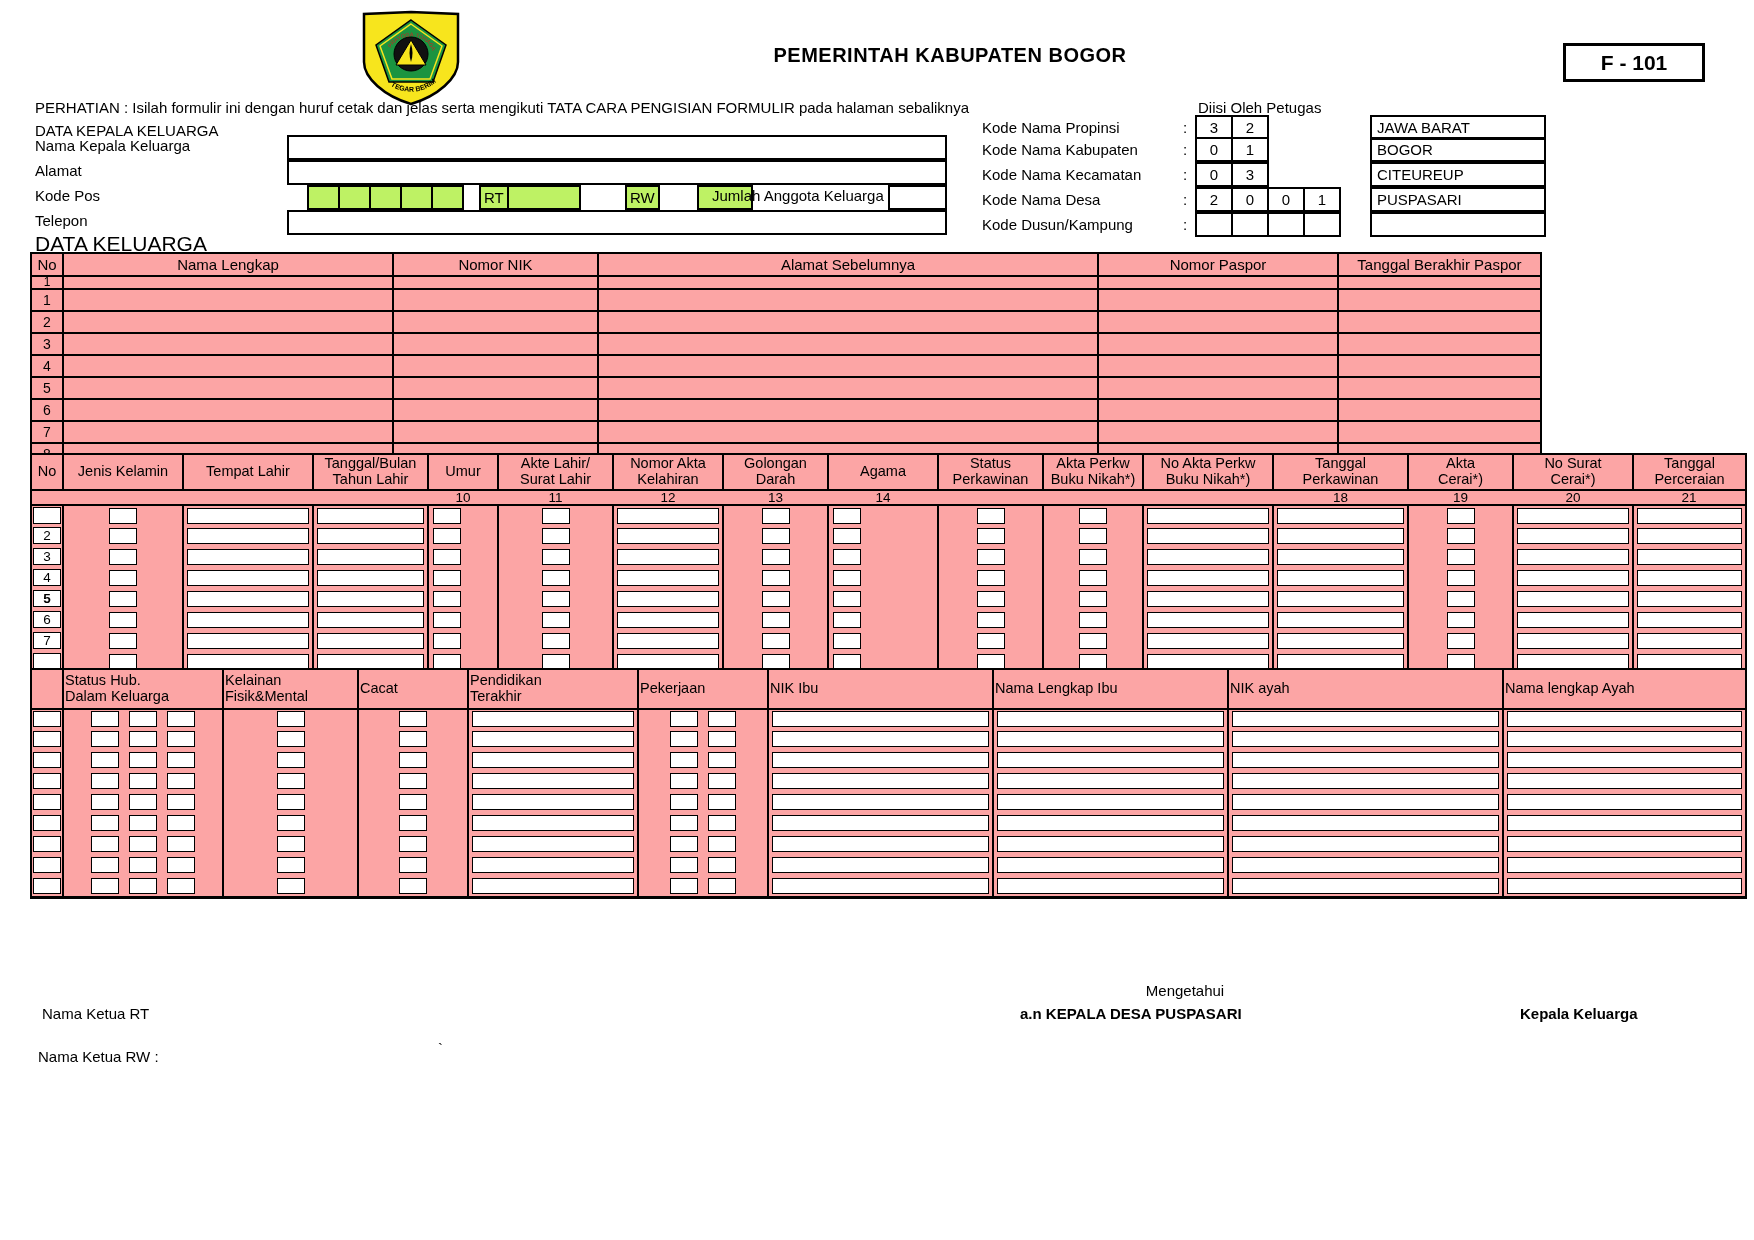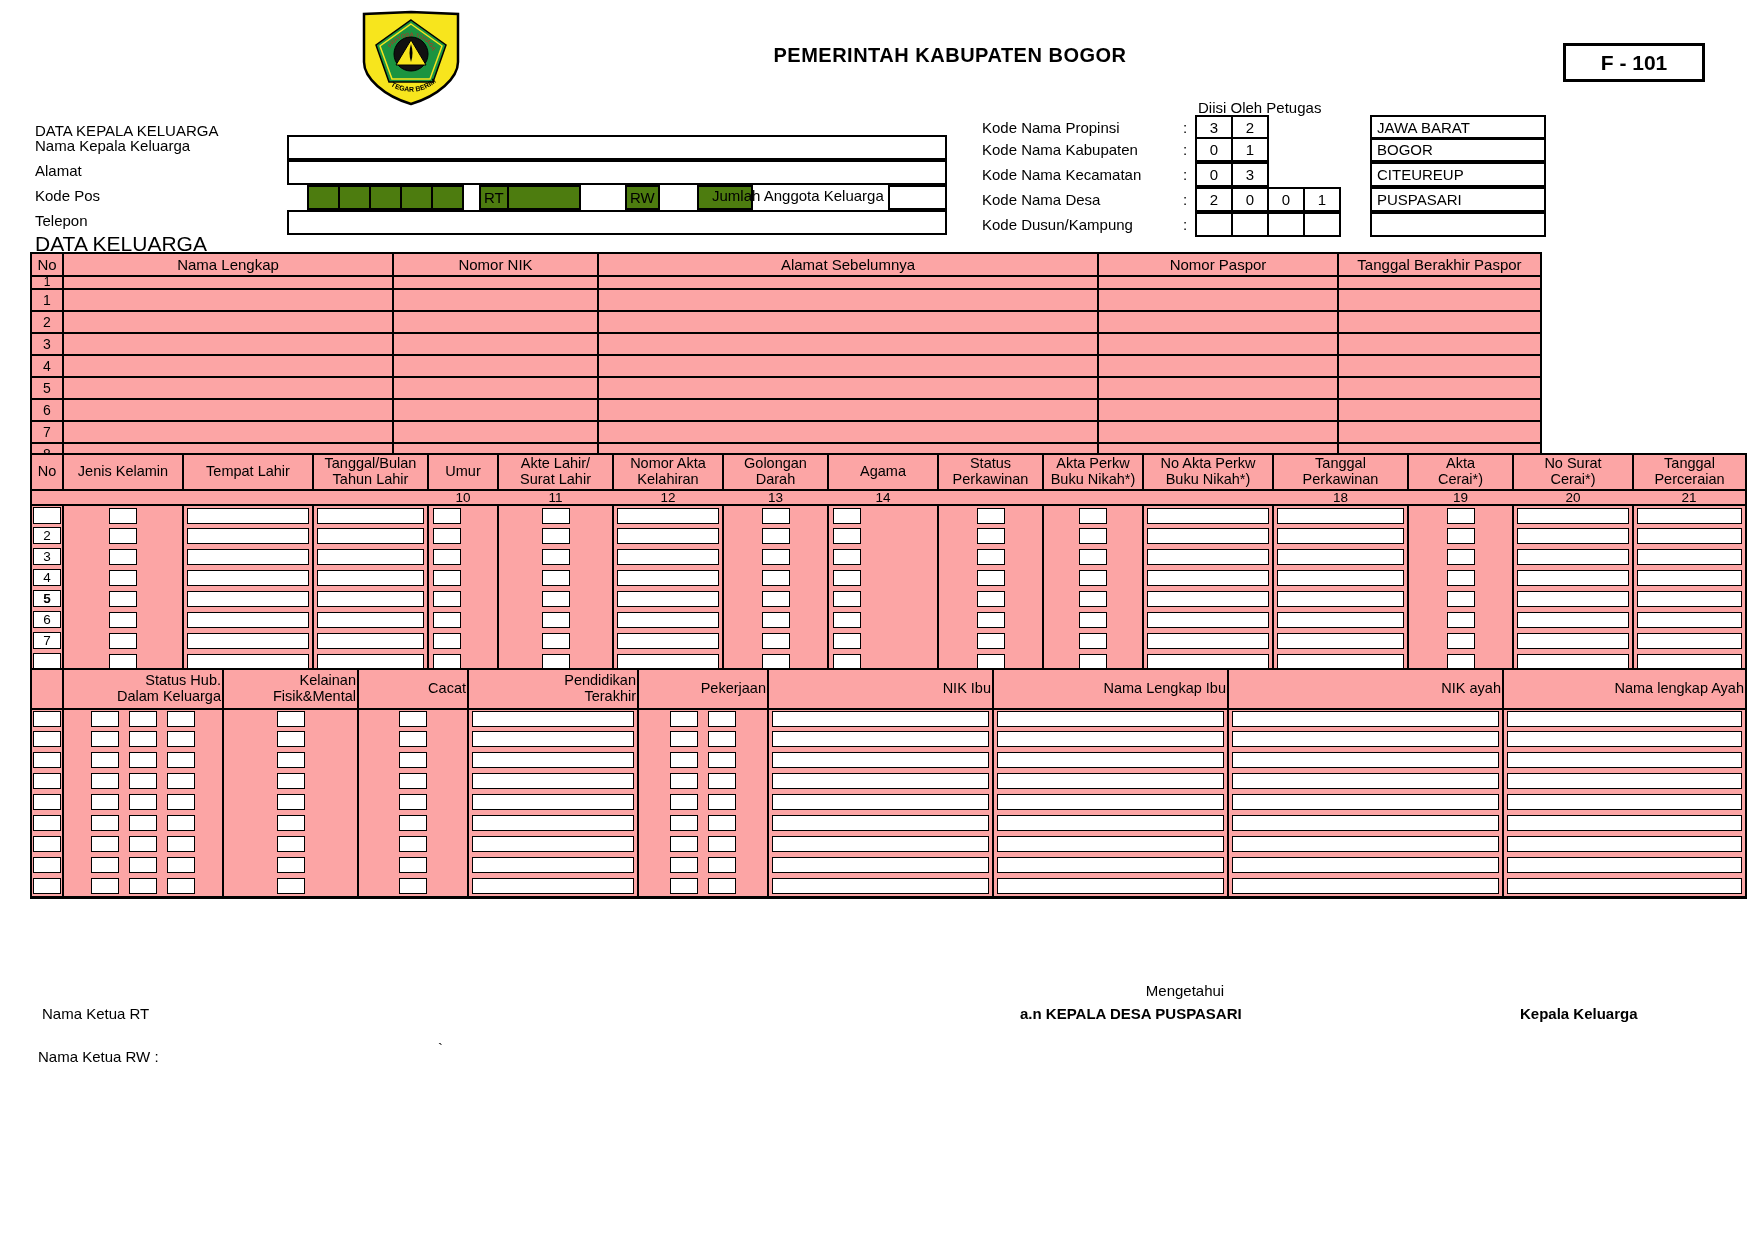--- a/index.html
+++ b/index.html
@@ -14,21 +14,21 @@
   #form-title{left:450px;top:74px;width:1000px;text-align:center;font-size:19px;font-weight:bold;}
   #f101{left:1563px;top:43px;width:136px;height:33px;border:3px solid #000;
         font-size:21px;font-weight:bold;text-align:center;line-height:33px;}
   #attention{left:35px;top:99px;font-size:15px;}
   #dkk-title{left:35px;top:122px;font-size:15px;}
   #diisi{left:1198px;top:99px;font-size:15px;}
 
   
   .inputbox{position:absolute;border:2px solid #000;background:#fff;}
   .cellrow{position:absolute;display:inline-flex;}
-  .cell{border:2px solid #000;height:21px;margin-left:-2px;background:#4d7c0f;}
+  .cell{border:2px solid #000;height:21px;margin-left:-2px;background:#bef264;}
   .cell:first-child{margin-left:0;}
   .cell.lab{font-size:15px;line-height:21px;padding:0 3px;}
 
   
   .prow{position:absolute;left:982px;height:25px;width:580px;}
   .prow .plabel{position:absolute;left:0;font-size:15px;line-height:25px;white-space:nowrap;}
   .prow .pcolon{position:absolute;left:201px;font-size:15px;line-height:25px;}
   .prow .pboxes{position:absolute;left:213px;top:0;display:flex;}
   .prow .dcell{width:34px;height:21px;border:2px solid #000;margin-left:-2px;background:#fff;
                font-size:15px;line-height:21px;text-align:center;}
@@ -48,21 +48,21 @@
   #t1 tr.first td{height:11px;font-size:12px;line-height:11px;}
 
   #t2{top:453px;width:1715px;border:2px solid #000;}
   #t2 thead th{border:2px solid #000;font-size:14.5px;line-height:1.1;height:34px;padding:0 1px;text-align:center;}
   #t2 tr.numrow td{border:0;border-bottom:2px solid #000;height:13px;font-size:13.5px;line-height:13px;
                    text-align:center;padding:0;}
   #t2 tbody td,#t3 tbody td{border-left:2px solid #000;border-right:2px solid #000;padding:2px 0;height:17px;vertical-align:middle;}
   #t2 tbody tr.first td{padding:1px 0;height:15px;}
   #t2 tbody tr.last td{border-bottom:3px solid #000;height:13px;}
   #t3{top:668px;width:1715px;border:2px solid #000;}
-  #t3 thead th{border:2px solid #000;font-size:14.5px;line-height:1.1;height:38px;padding:0 1px;text-align:right;}
+  #t3 thead th{border:2px solid #000;font-size:14.5px;line-height:1.1;height:38px;padding:0 1px;text-align:left;}
   #t3 tbody tr.first td{padding:1px 0;height:10px;}
   #t3 tbody tr.last td{border-bottom:3px solid #000;}
 
   
   .wb{border:1.6px solid #000;height:14px;margin:0 3px;background:#fff;}
   .sb{border:1.6px solid #000;height:14px;width:26px;margin:0 auto;background:#fff;}
   .sbl{margin:0 0 0 4px;}
   .nbox{border:1.6px solid #000;height:15px;width:26px;margin:0 auto;font-size:13.5px;line-height:15px;
         text-align:center;background:#fff;}
   .duo,.tri{display:flex;justify-content:center;gap:10px;}
@@ -95,20 +95,21 @@
       </text>
       <path id="arcBot" d="M28,72 A34,30 0 0,0 78,72" fill="none"></path>
       <text font-size="7" fill="#000" font-weight="bold" font-family="Liberation Sans, sans-serif">
         <textPath href="#arcBot" startOffset="6">TEGAR BERIMAN</textPath>
       </text>
     </svg>
   </div>
 
   <div class="abs" id="org-title">PEMERINTAH KABUPATEN BOGOR</div>
   <div class="abs" id="f101">F - 101</div>
+  <div class="abs" id="attention">PERHATIAN : Isilah formulir ini dengan huruf cetak dan jelas serta mengikuti TATA CARA PENGISIAN FORMULIR pada halaman sebaliknya</div>
   <div class="abs" id="dkk-title">DATA KEPALA KELUARGA</div>
   <div class="abs" id="diisi">Diisi Oleh Petugas</div>
 
   <div class="abs lbl" style="left:35px;top:133px;">Nama Kepala Keluarga</div>
   <div class="inputbox" style="left:287px;top:135px;width:656px;height:21px;"></div>
 
   <div class="abs lbl" style="left:35px;top:158px;">Alamat</div>
   <div class="inputbox" style="left:287px;top:160px;width:656px;height:21px;"></div>
 
   <div class="abs lbl" style="left:35px;top:183px;">Kode Pos</div>

